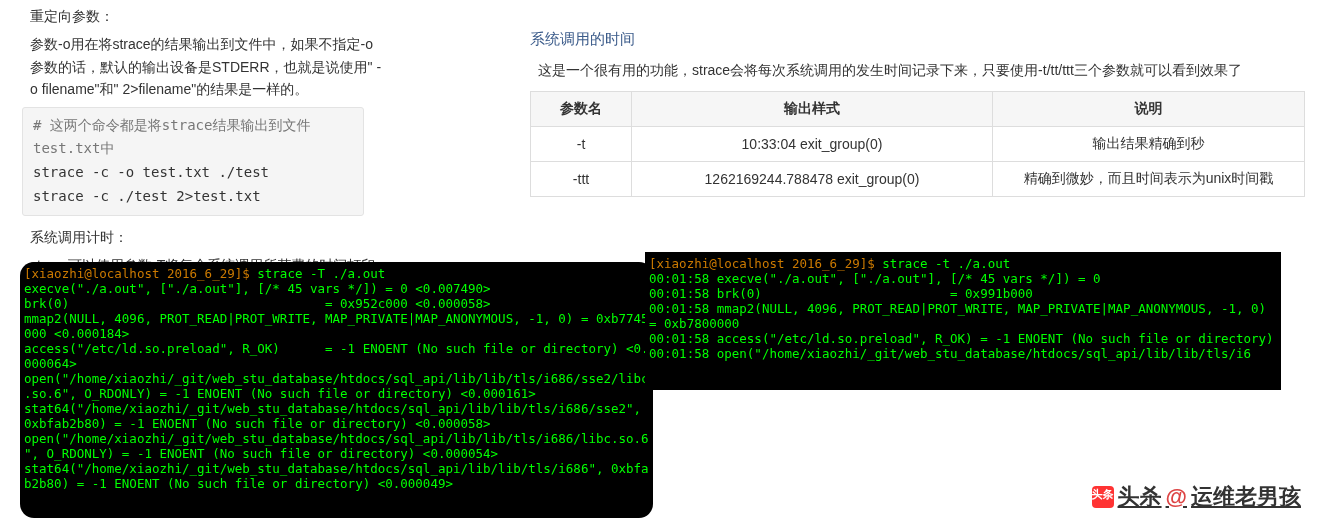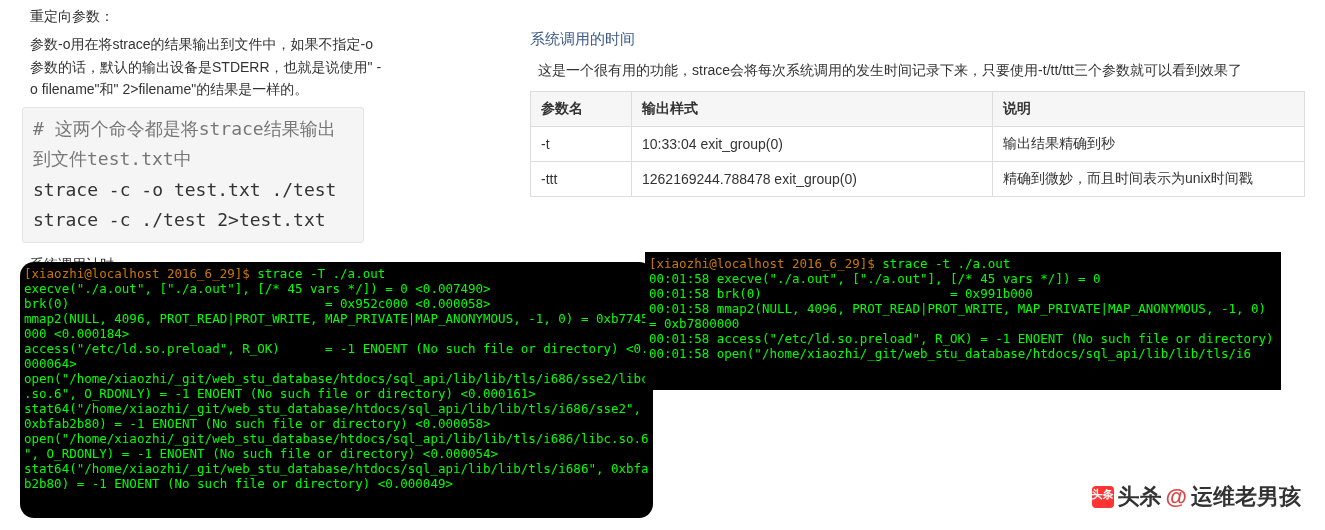--- a/index.html
+++ b/index.html
@@ -29,41 +29,41 @@
     line-height: 1.6;
     margin-bottom: 6px;
     margin-left: 8px;
   }
   .code-box {
     background: #f5f5f5;
     border: 1px solid #e3e3e3;
     padding: 6px 10px;
     margin: 5px 0 10px 0;
     font-family: Consolas, Monaco, monospace;
-    font-size: 18px;
+    font-size: 14px;
     line-height: 1.7;
     border-radius: 3px;
     width: 320px;
   }
   .code-box .cmt { color: #777; }
   .section-title {
     color: #3b5b8a;
     font-weight: normal;
     font-size: 15px;
     margin-bottom: 10px;
   }
   table.info {
     border-collapse: collapse;
     width: 100%;
     margin-top: 10px;
   }
   table.info th, table.info td {
     border: 1px solid #ddd;
     padding: 8px 10px;
-    text-align: left;
+    text-align: center;
     font-size: 14px;
   }
   table.info th {
     background: #f6f6f6;
     font-weight: bold;
   }
   .terminal {
     background: #000;
     color: #00ff00;
     font-family: Consolas, Monaco, monospace;
@@ -92,20 +92,21 @@
   .terminal .o { color: #cc7a00; }
   .watermark {
     position: absolute;
     right: 24px;
     bottom: 18px;
     font-size: 22px;
     font-weight: bold;
     color: #333;
     display: flex;
     align-items: center;
+    text-decoration: underline;
   }
   .watermark .at { color: #d44; margin: 0 4px; font-weight: bold; }
   .headicon {
     display: inline-block;
     width: 22px;
     height: 22px;
     background: #f33;
     border-radius: 4px;
     margin-right: 4px;
     position: relative;

